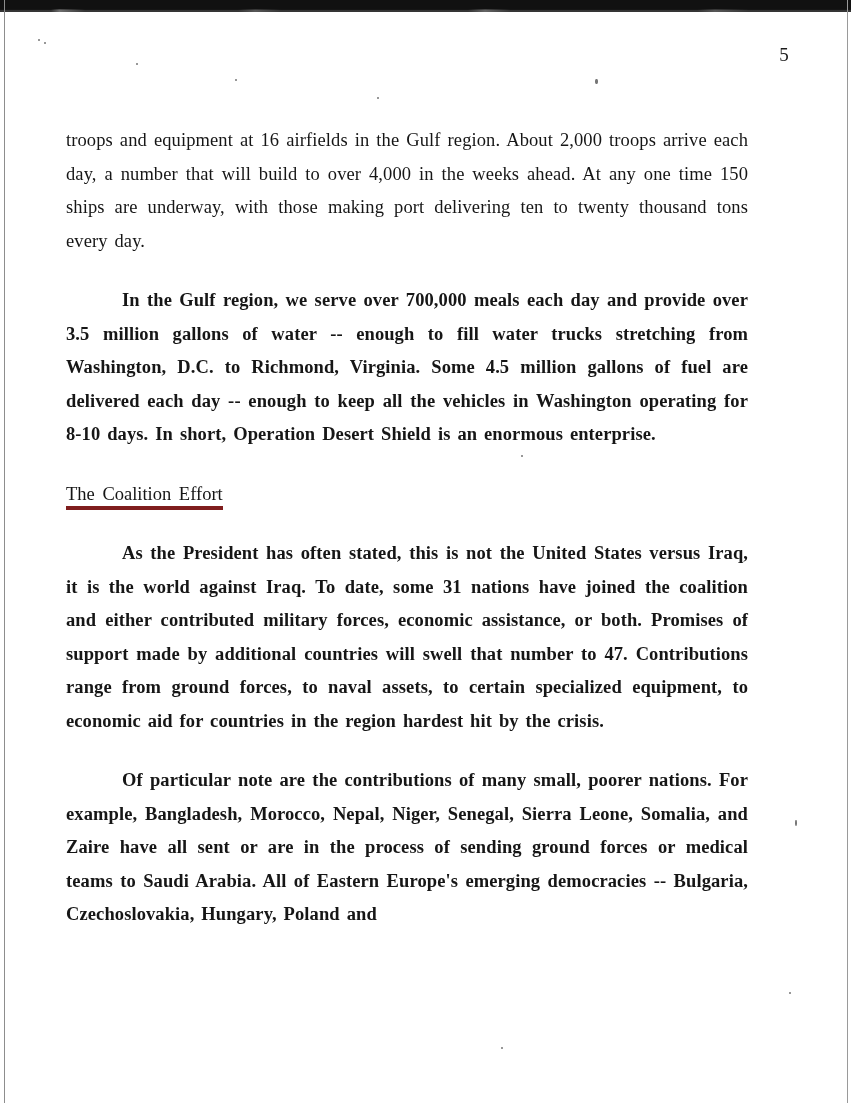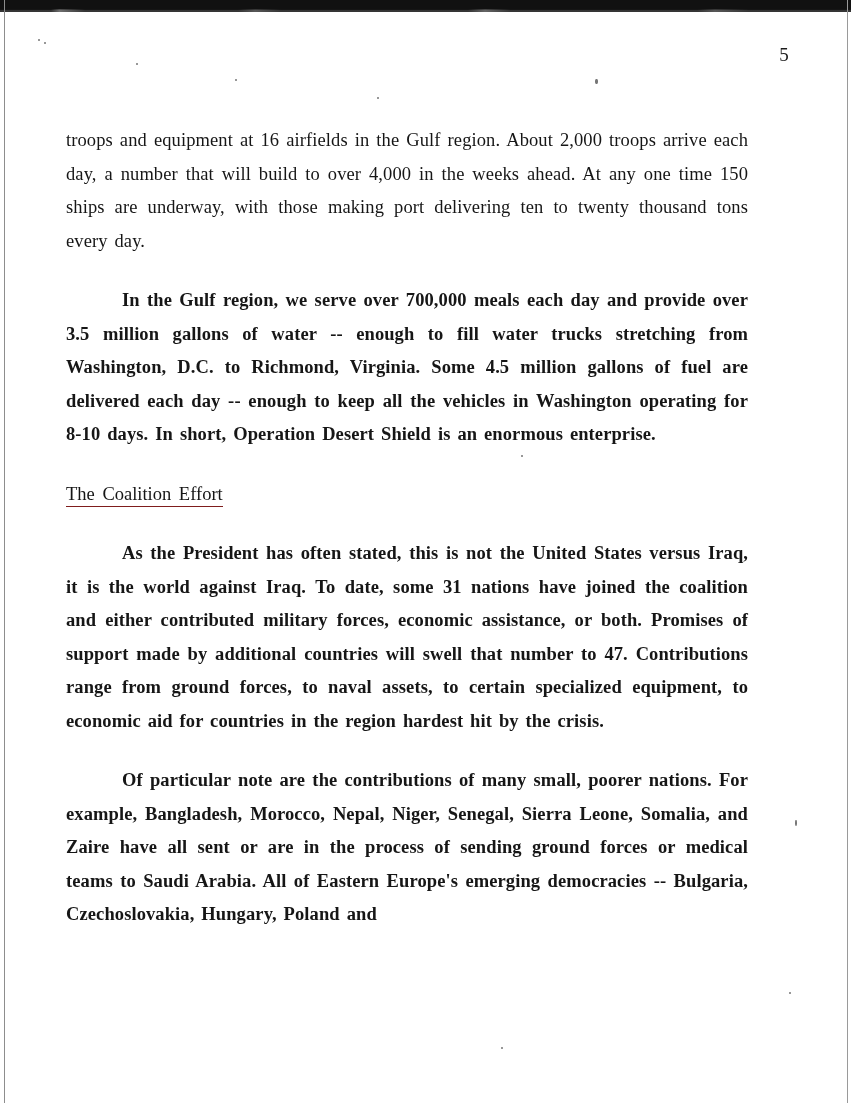--- a/index.html
+++ b/index.html
@@ -91,21 +91,21 @@
     font-weight: bold;
   }
   .section-head {
     margin: 0 0 26px 0;
     font-size: 18.5px;
     line-height: 33.5px;
     color: #161616;
     word-spacing: 3px;
   }
   .section-head span.underlined {
-    border-bottom: 1px solid #7f1d1d;
+    border-bottom: 4px solid #7f1d1d;
     padding-bottom: 2px;
   }
   
   .speck {
     position: absolute;
     background: #767676;
     border-radius: 50%;
   }
 </style>
 </head>

